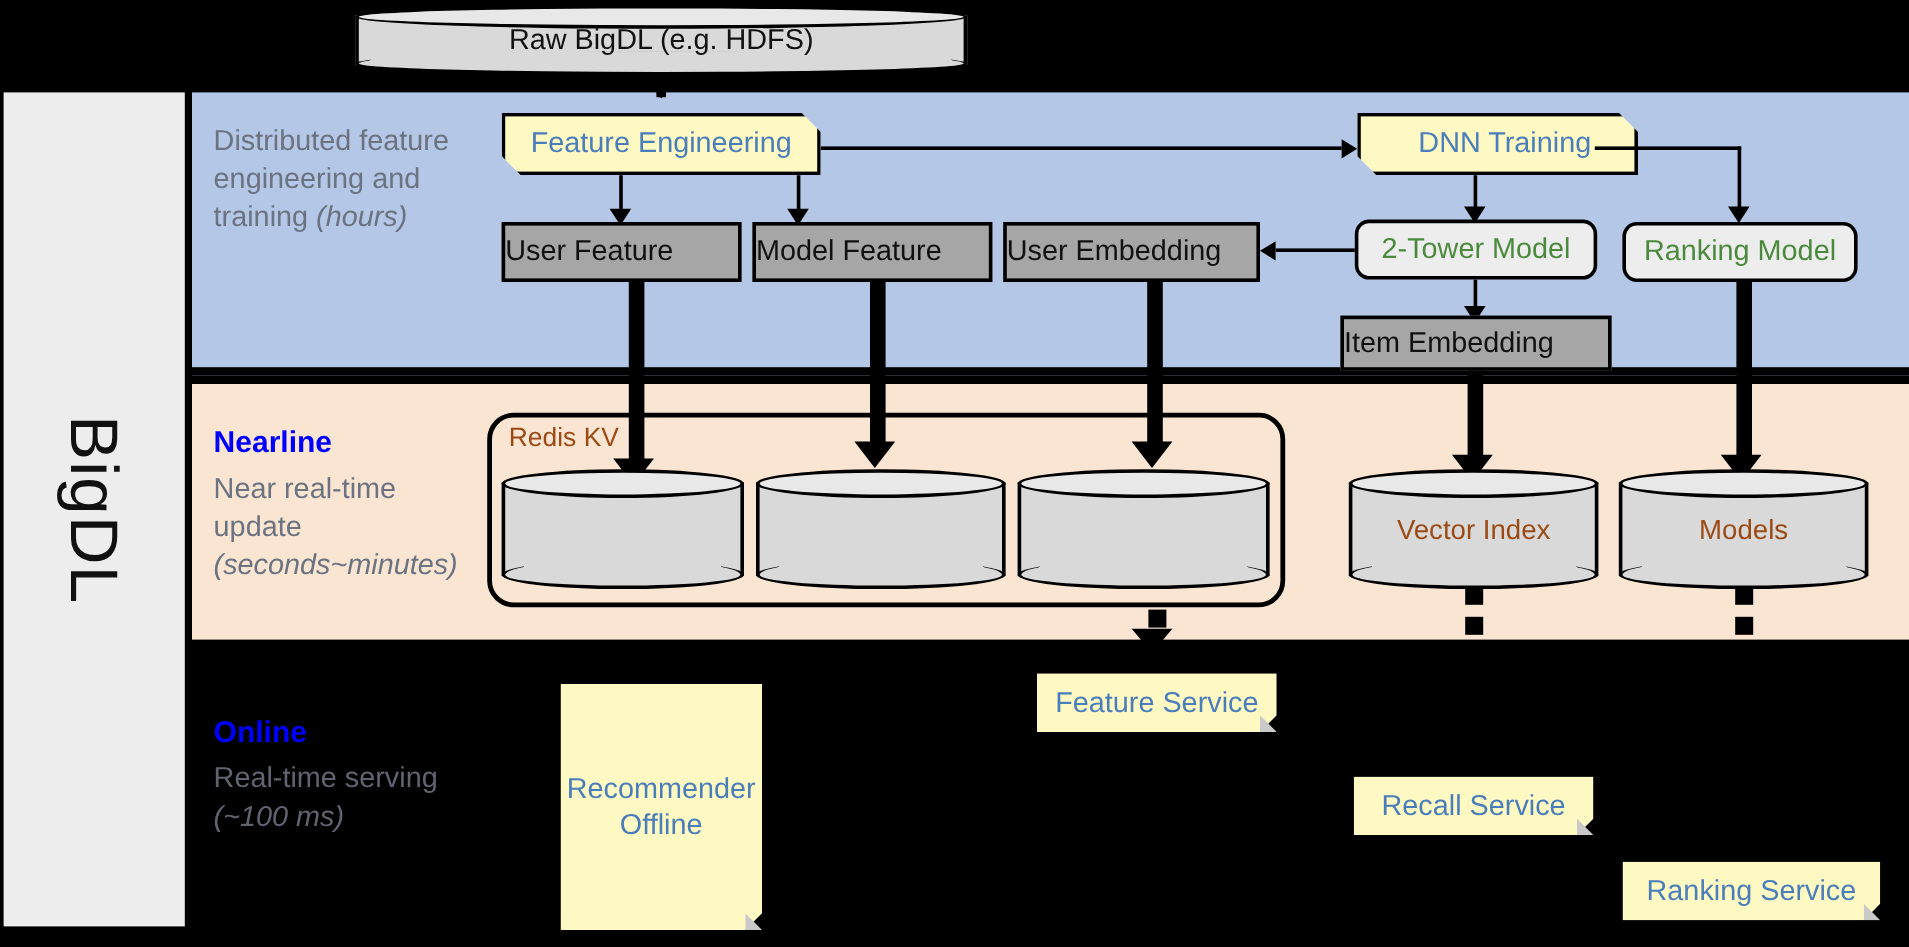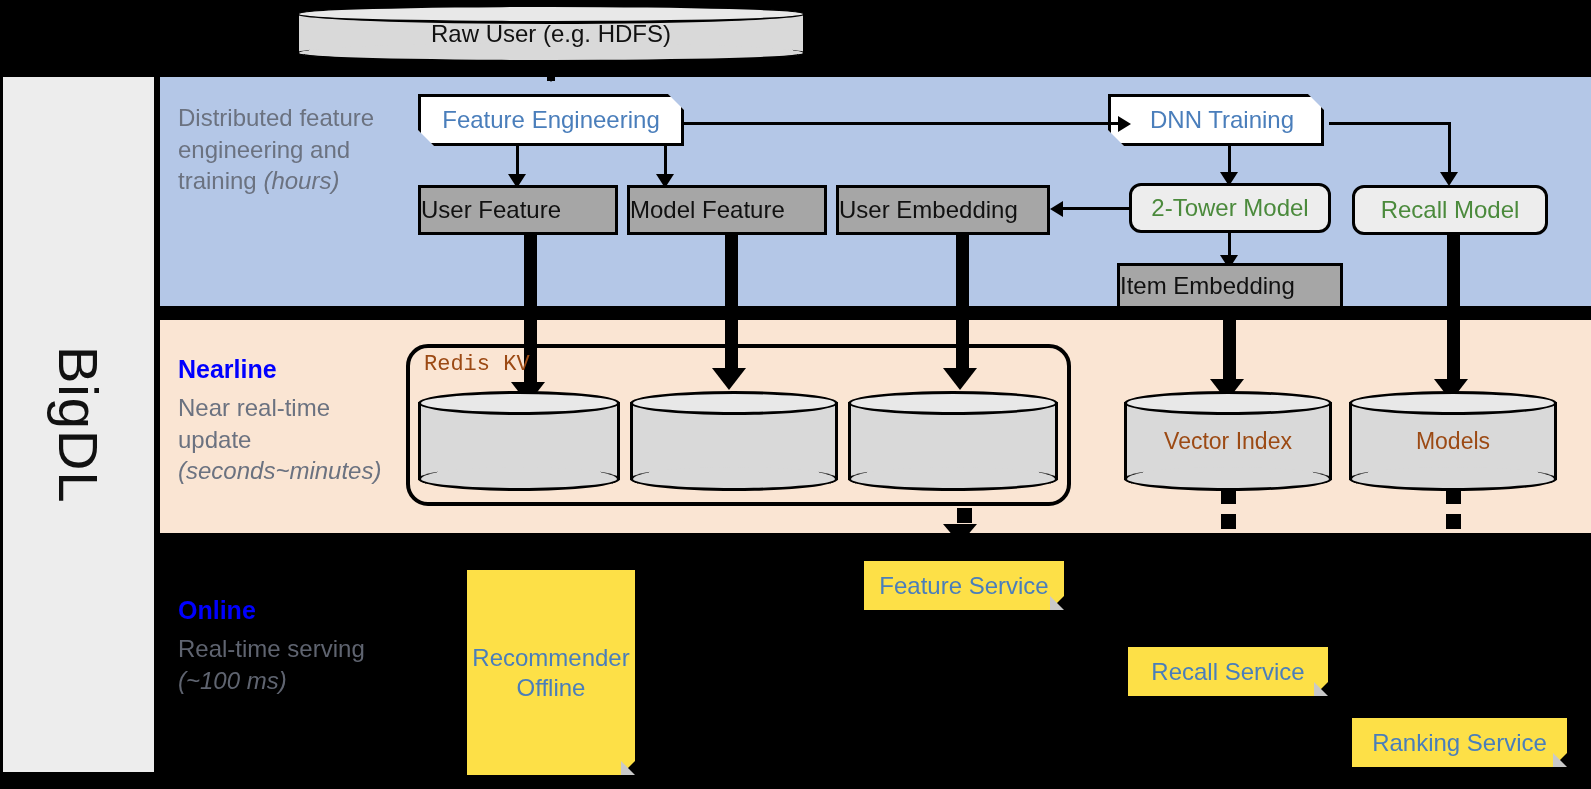--- a/index.html
+++ b/index.html
@@ -40,78 +40,78 @@
      background:#d9d9d9;border:3px solid #000;box-sizing:border-box;border-top:none;}
   .cyl .lbl{position:absolute;left:0;right:0;top:0;bottom:0;display:flex;align-items:center;
      justify-content:center;font-size:23px;color:#9c4a14;z-index:3;}
 
   .greybox{background:#a6a6a6;border:3px solid #000;display:flex;align-items:center;
      font-size:24px;color:#111;}
 
   .roundbox{background:#ededed;border:3px solid #000;border-radius:12px;display:flex;
      align-items:center;justify-content:center;font-size:24px;color:#4b8a3c;}
 
-  .notchbox{background:#ffffff;border:3px solid #000;display:flex;align-items:center;
+  .notchbox{background:#fef9c3;border:3px solid #000;display:flex;align-items:center;
      justify-content:center;font-size:24px;color:#4a7ebb;
      clip-path:polygon(0 0, calc(100% - 16px) 0, 100% 16px, 100% 100%, 16px 100%, 0 calc(100% - 16px));}
 
-  .docbox{background:#fde047;display:flex;align-items:center;justify-content:center;
+  .docbox{background:#fef9c3;display:flex;align-items:center;justify-content:center;
      font-size:24px;color:#4a7ebb;text-align:center;line-height:1.25;
      clip-path:polygon(0 0, 100% 0, 100% calc(100% - 14px), calc(100% - 14px) 100%, 0 100%);}
   .docfold{position:absolute;width:14px;height:14px;background:#c9c9c9;
      clip-path:polygon(0 0, 100% 100%, 0 100%);}
 
   
   .vline{position:absolute;background:#000;}
   .hline{position:absolute;background:#000;}
   .arrowdown{position:absolute;width:0;height:0;border-left:9px solid transparent;
      border-right:9px solid transparent;border-top:14px solid #000;}
   .arrowdown.fat{border-left-width:17px;border-right-width:17px;border-top-width:22px;}
   .arrowleft{position:absolute;width:0;height:0;border-top:8px solid transparent;
      border-bottom:8px solid transparent;border-right:13px solid #000;}
   .arrowright{position:absolute;width:0;height:0;border-top:8px solid transparent;
      border-bottom:8px solid transparent;border-left:13px solid #000;}
 
   #redis-box{left:406px;top:344px;width:665px;height:162px;border:4px solid #000;
      border-radius:22px;background:transparent;}
-  #redis-label{left:424px;top:352px;font-size:22px;color:#9c4a14;font-family:Liberation Mono, monospace;}
+  #redis-label{left:424px;top:352px;font-size:22px;color:#9c4a14;}
 
   .sq{position:absolute;background:#000;width:15px;height:15px;}
 </style>
 </head>
 <body>
 
 <div id="canvas">
 
   <div class="abs" id="bigdl-panel">
     <div id="bigdl-label">BigDL</div>
   </div>
 
   <div class="abs" id="offline-band"></div>
   <div class="abs" id="nearline-band"></div>
 
   <div class="cyl" style="left:296px;top:4px;width:510px;height:59px;">
     <div class="body" style="top:9px;bottom:9px;"></div>
     <div class="top" style="height:20px;"></div>
     <div class="bot" style="height:20px;"></div>
-    <div class="lbl" style="color:#111;font-size:24px;">Raw User (e.g. HDFS)</div>
+    <div class="lbl" style="color:#111;font-size:24px;">Raw BigDL (e.g. HDFS)</div>
   </div>
 
   <div class="vline" style="left:547px;top:63px;width:8px;height:18px;"></div>
   <div class="arrowdown fat" style="left:534px;top:60px;"></div>
 
   <div class="abs" id="offline-text">
     <div class="band-sub"><span>Distributed feature engineering and training </span><i>(hours)</i></div>
   </div>
 
   <div class="abs notchbox" style="left:418px;top:94px;width:266px;height:52px;">
     <span>Feature Engineering</span>
   </div>
 
-  <div class="abs notchbox" style="left:1108px;top:94px;width:216px;height:52px;padding-left:12px;">
+  <div class="abs notchbox" style="left:1131px;top:94px;width:234px;height:52px;padding-left:12px;">
     <span>DNN Training</span>
   </div>
 
   <div class="hline" style="left:684px;top:122px;width:434px;height:3px;"></div>
   <div class="arrowright" style="left:1118px;top:116px;"></div>
 
   <div class="vline" style="left:516px;top:146px;width:3px;height:34px;"></div>
   <div class="arrowdown" style="left:508px;top:174px;"></div>
 
   <div class="vline" style="left:664px;top:146px;width:3px;height:34px;"></div>
@@ -135,21 +135,21 @@
   </div>
 
   <div class="abs roundbox" style="left:1129px;top:183px;width:202px;height:50px;">
     <span>2-Tower Model</span>
   </div>
 
   <div class="hline" style="left:1063px;top:207px;width:66px;height:3px;"></div>
   <div class="arrowleft" style="left:1050px;top:201px;"></div>
 
   <div class="abs roundbox" style="left:1352px;top:185px;width:196px;height:50px;">
-    <span>Recall Model</span>
+    <span>Ranking Model</span>
   </div>
 
   <div class="vline" style="left:1228px;top:233px;width:3px;height:28px;"></div>
   <div class="arrowdown" style="left:1220px;top:255px;"></div>
 
   <div class="abs greybox" style="left:1117px;top:263px;width:226px;height:46px;">
     <span>Item Embedding</span>
   </div>
 
   <div class="vline" style="left:524px;top:235px;width:13px;height:155px;"></div>

